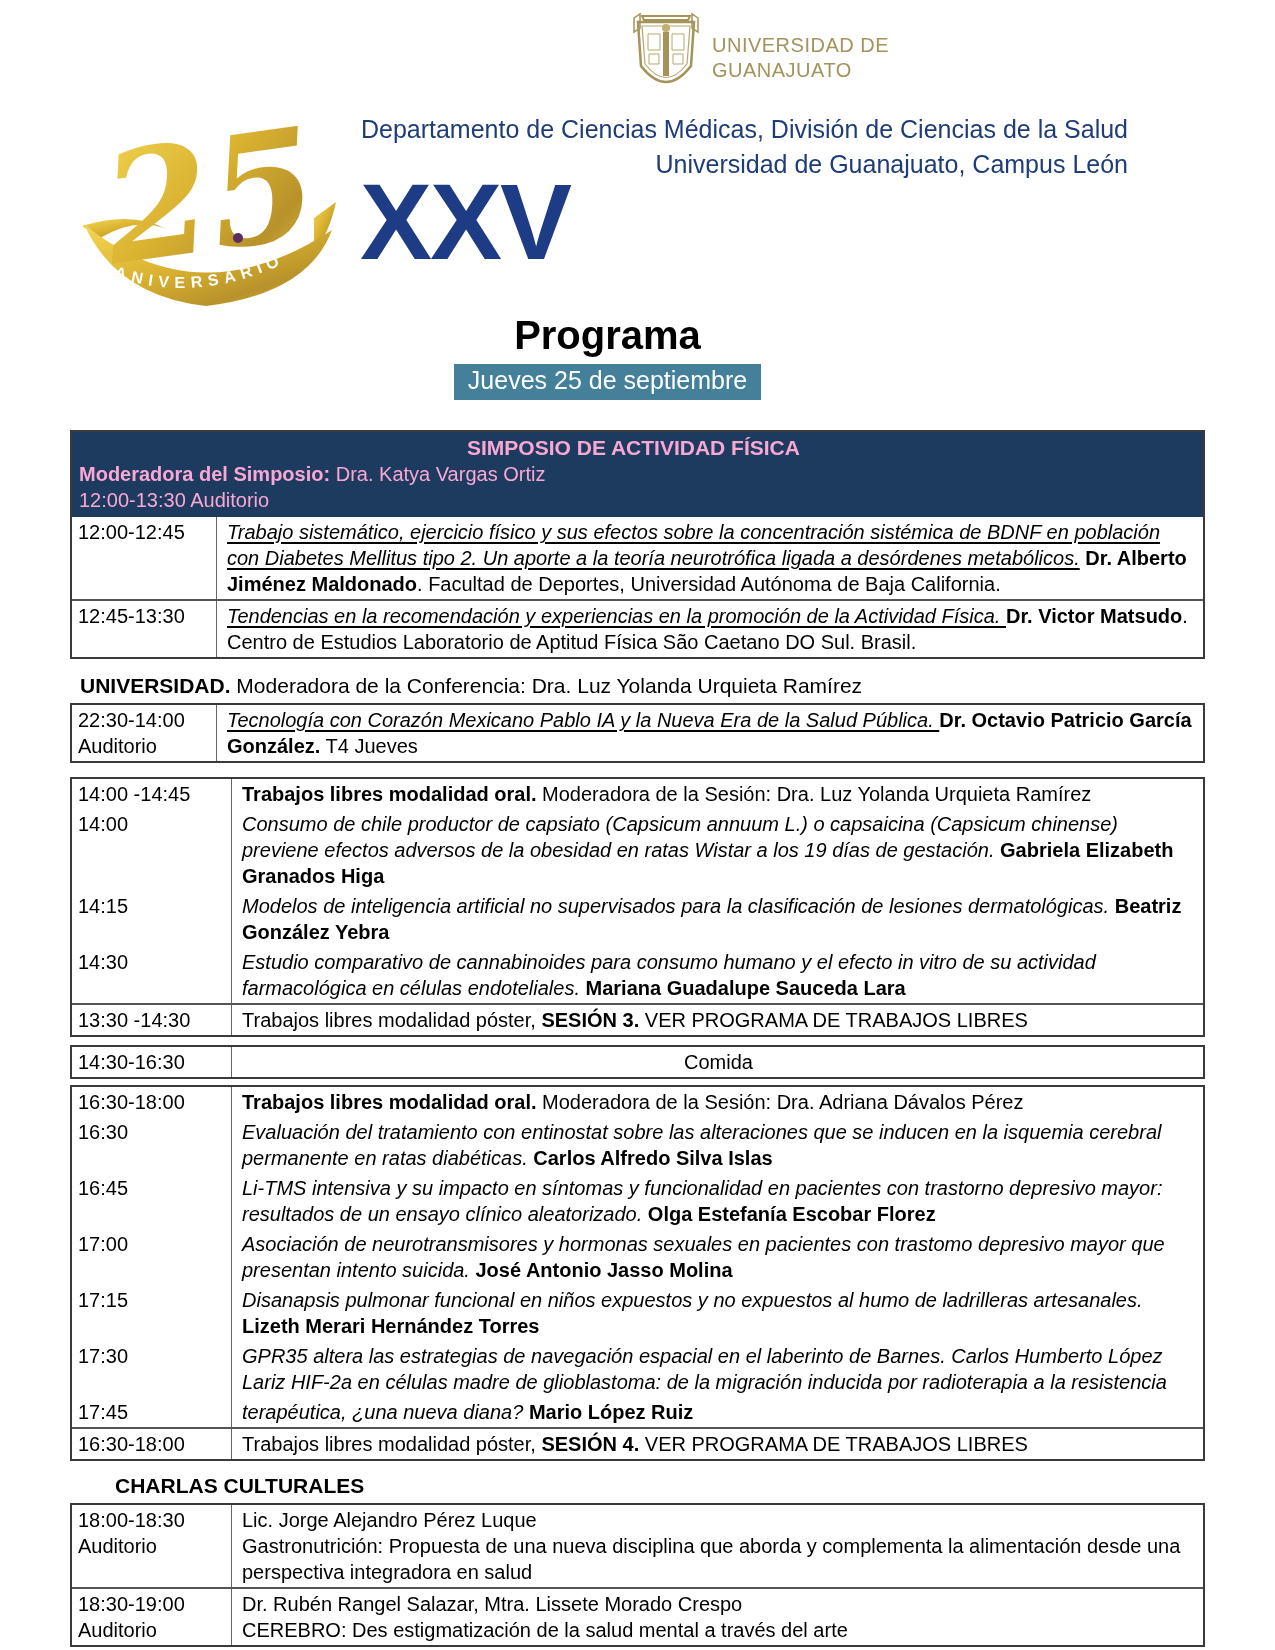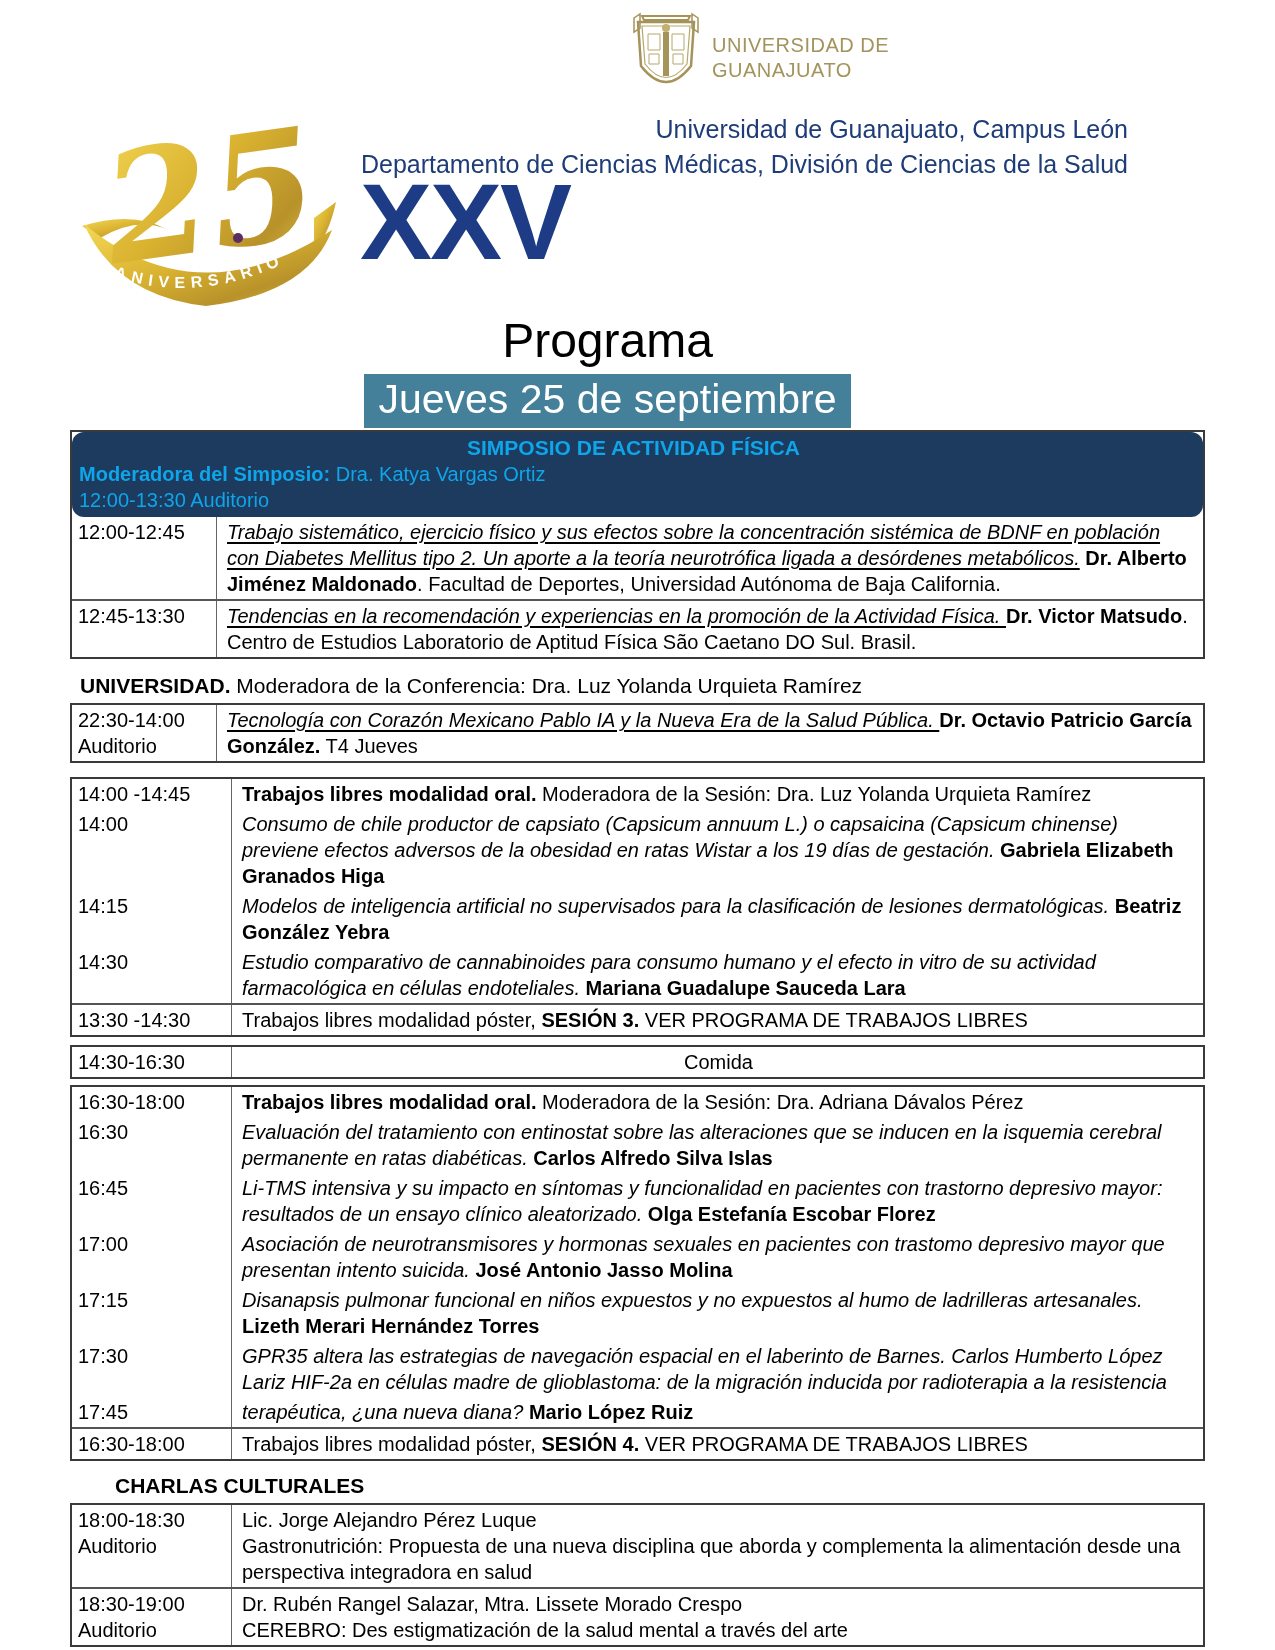--- a/index.html
+++ b/index.html
@@ -8,27 +8,27 @@
 
   
   .header { position:relative; height:430px; }
   .crest { position:absolute; left:628px; top:6px; }
   .univname { position:absolute; left:712px; top:33px; color:#a3935c; font-size:20px; line-height:25px; letter-spacing:.5px; }
   .logo25 { position:absolute; left:78px; top:98px; }
   .dept { position:absolute; right:147px; top:112px; text-align:right; color:#1e3c78; font-size:25px; line-height:35px; font-weight:500; }
   .numeral { position:absolute; left:360px; top:168px; color:#1e3c86; font-size:108px; font-weight:bold; letter-spacing:-2px; line-height:1; }
   .evtitle { position:absolute; left:612px; top:184px; color:#1e3c86; font-size:47px; font-weight:bold; line-height:52px; letter-spacing:-0.5px; }
   .centerblock { position:absolute; left:0; top:313px; width:1215px; text-align:center; }
-  .programa { font-size:48px; font-weight:normal; color:#000; }
-  .dayband { display:inline-block; margin-top:6px; background:#44809a; color:#fff; font-size:41px; padding:2px 14px 5px 14px; }
+  .programa { font-size:40px; font-weight:bold; color:#000; }
+  .dayband { display:inline-block; margin-top:6px; background:#44809a; color:#fff; font-size:25px; padding:2px 14px 5px 14px; }
 
   
   .content { margin:0 70px; width:1135px; font-size:20px; line-height:26px; }
   .tbl { border:2px solid #3a3a3a; }
-  .navyhead { background:#1d3a5f; color:#0ea5e9; padding:3px 8px 4px 0;border-radius:12px; }
+  .navyhead { background:#1d3a5f; color:#f9a8d4; padding:3px 8px 4px 0; }
   .navyhead .c { text-align:center; font-weight:bold; font-size:21px; }
   .navyhead .l { padding-left:7px; }
   .row { display:grid; grid-template-columns:145px 1fr; }
   .row.wide { grid-template-columns:160px 1fr; }
   .tcell { border-right:1px solid #666; padding:2px 4px 2px 6px; }
   .ccell { padding:2px 8px 2px 10px; }
   .sep { border-top:2px solid #555; }
   .it { font-style:italic; }
   .ul { text-decoration:underline; text-underline-offset:3px; }
   .b { font-weight:bold; }
@@ -79,22 +79,22 @@
         <path d="M6,126 Q120,220 254,132 Q230,196 128,208 Q38,198 6,126 Z" fill="url(#goldg)"></path>
         <text x="28" y="152" font-family="DejaVu Serif, serif" font-style="italic" font-weight="bold" font-size="152" fill="url(#goldg)" transform="rotate(-8 130 110)">25</text>
         <circle cx="160" cy="140" r="5" fill="#5b2d63"></circle>
         <text font-family="Liberation Sans, sans-serif" font-size="16" font-weight="bold" fill="#ffffff" letter-spacing="6">
           <textPath href="#ribArc" startOffset="8">ANIVERSARIO</textPath>
         </text>
       </svg>
     </div>
 
     <div class="dept">
+      <div>Departamento de Ciencias Médicas, División de Ciencias de la Salud</div>
       <div>Universidad de Guanajuato, Campus León</div>
-      <div>Departamento de Ciencias Médicas, División de Ciencias de la Salud</div>
     </div>
 
     <div class="numeral">XXV</div>
 
     <div class="centerblock">
       <div class="programa">Programa</div>
       <div class="dayband">Jueves 25 de septiembre</div>
     </div>
   </div>
 

